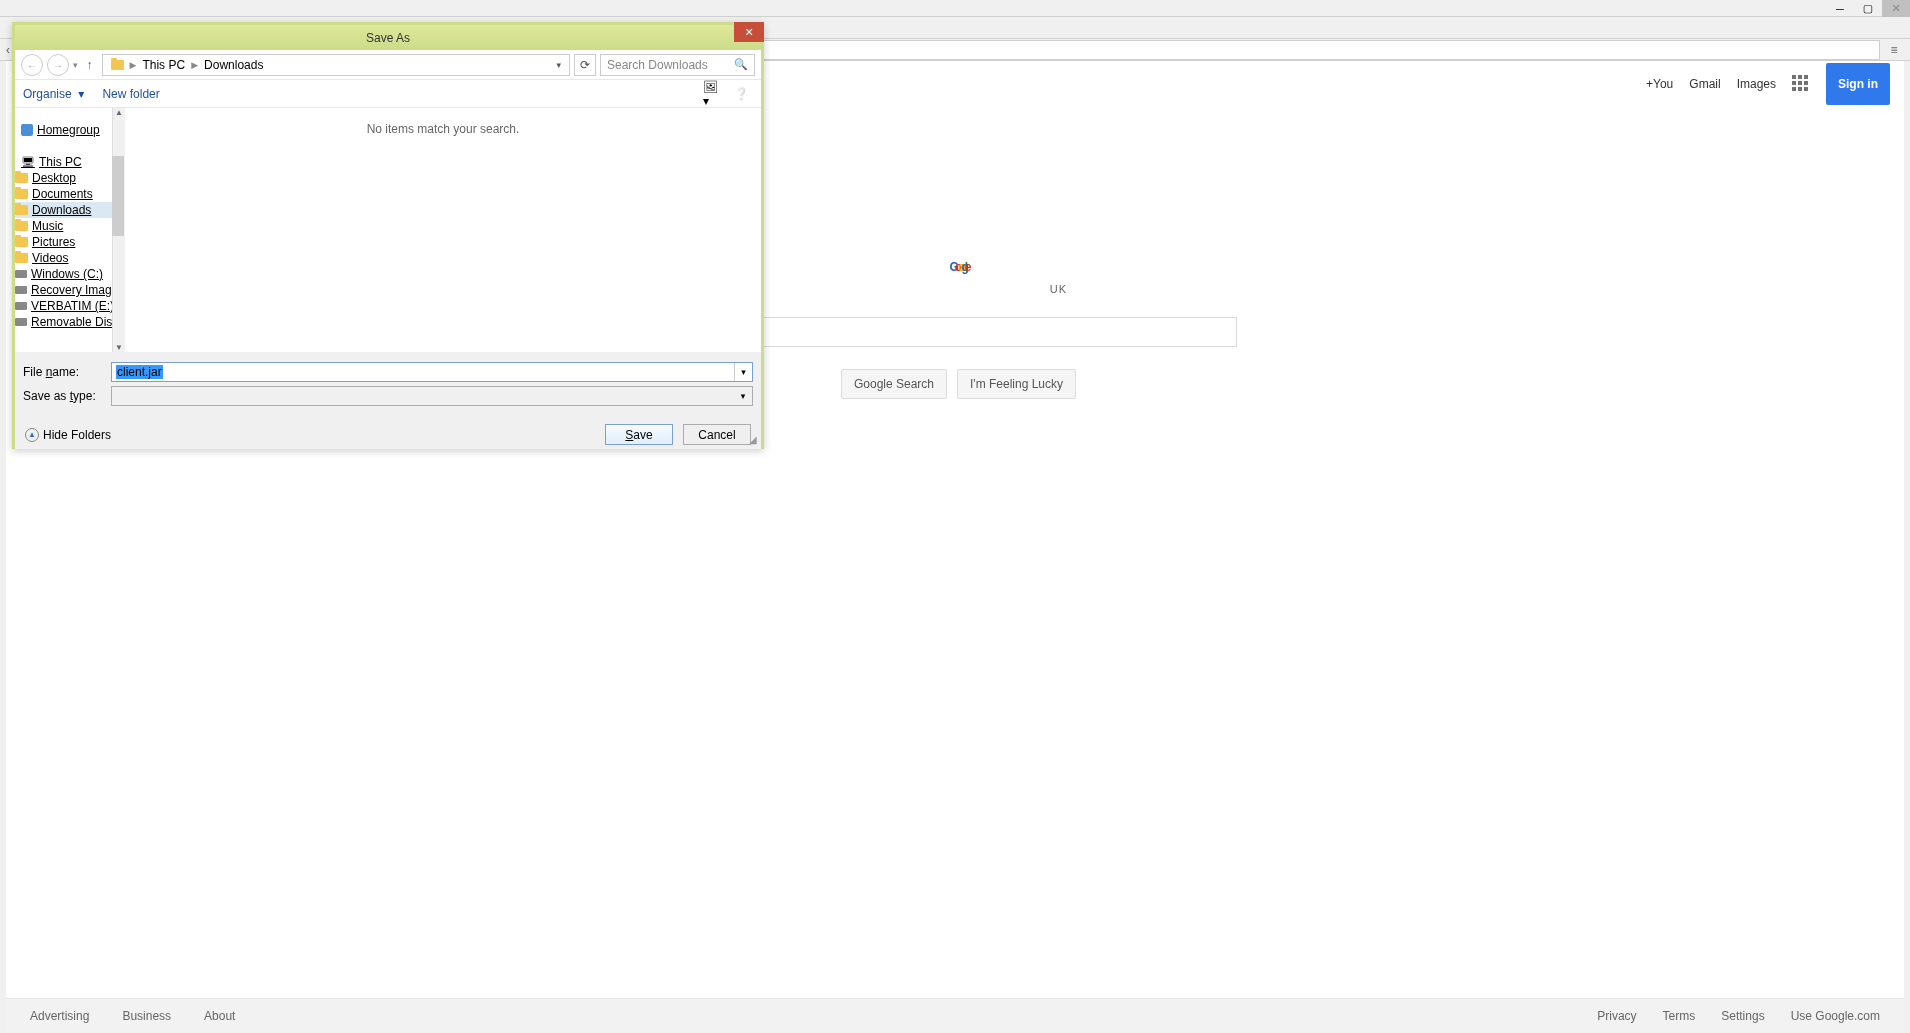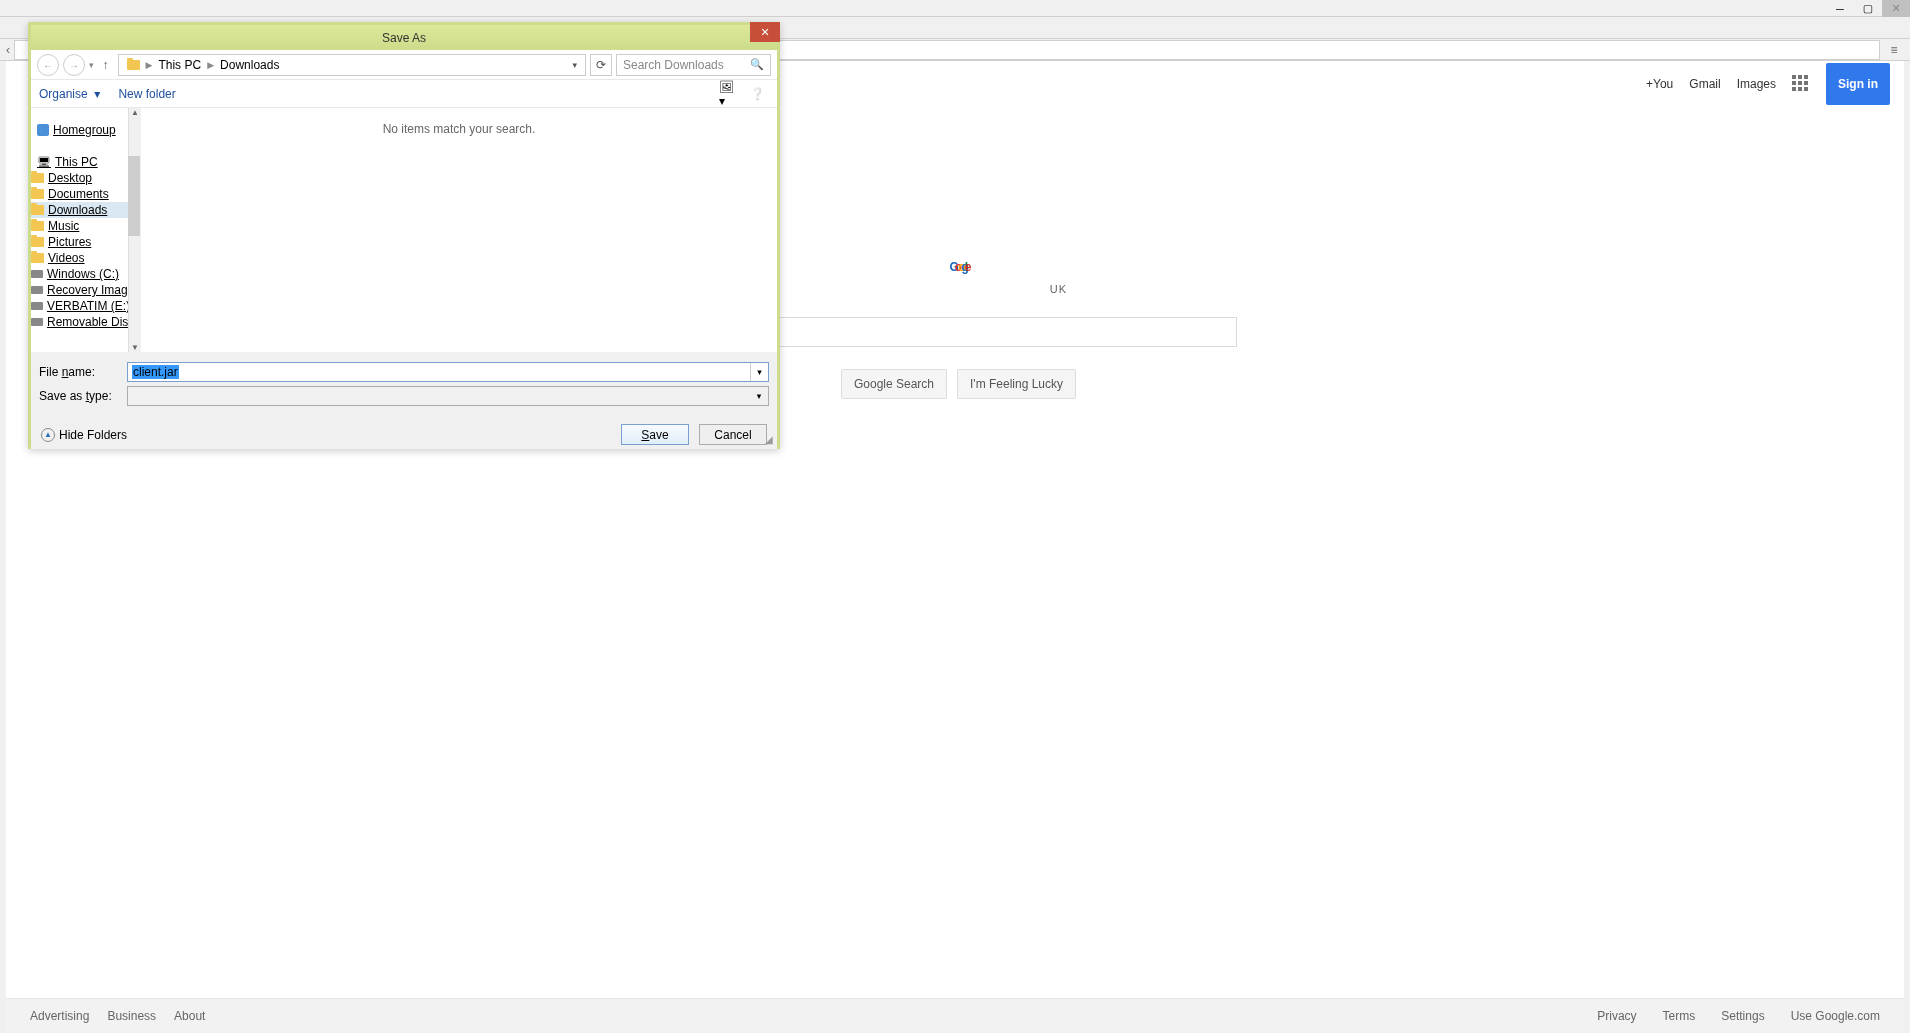--- a/index.html
+++ b/index.html
@@ -34,25 +34,25 @@
 .logo span.r { color: #D62D20; }
 .logo span.y { color: #FFA700; }
 .logo span.g { color: #008744; }
 .logo-uk { color: #666; font-size: 11px; margin-top: -10px; margin-left: 200px; letter-spacing: 1px;}
 
 .search-box { margin-top: 22px; width: 556px; height: 30px; border: 1px solid #D9D9D9; background: #fff; }
 .search-btns { margin-top: 22px; display: flex; gap: 10px; }
 .search-btns button { background: #F5F5F5; border: 1px solid #DCDCDC; color: #555; padding: 7px 12px; border-radius: 2px; cursor: pointer; }
 
 .google-footer { position: absolute; bottom: 0; left: 0; right: 0; height: 35px; background: #F2F2F2; border-top: 1px solid #E4E4E4; display: flex; align-items: center; padding: 0 24px; color: #666; }
-.google-footer .left { display: flex; gap: 18px; }
+.google-footer .left { display: flex; gap: 33px; }
 .google-footer .right { margin-left: auto; display: flex; gap: 26px; }
 
 
-.dialog { position: absolute; top: 22px; left: 28px; width: 752px; height: 427px; background: #FFF; border: 3px solid #CCDC8A; box-shadow: 0 2px 8px rgba(0,0,0,0.2); }
+.dialog { position: absolute; top: 22px; left: 12px; width: 752px; height: 427px; background: #FFF; border: 3px solid #CCDC8A; box-shadow: 0 2px 8px rgba(0,0,0,0.2); }
 .dlg-title { height: 25px; background: linear-gradient(#DDE899, #CCDC8A); display: flex; align-items: center; justify-content: center; position: relative; font-size: 12px; color: #333; }
 .dlg-close { position: absolute; right: -3px; top: -3px; width: 30px; height: 20px; background: #C74F3A; color: #fff; display: flex; align-items: center; justify-content: center; font-size: 11px; cursor: pointer;}
 .dlg-nav { height: 30px; background: #FFF; display: flex; align-items: center; gap: 4px; padding: 0 6px; border-bottom: 1px solid #E8E8E8;}
 .nav-btn { width: 22px; height: 22px; border: 1px solid #CCC; border-radius: 50%; display:flex; align-items:center; justify-content:center; color: #999; font-size: 10px;}
 .nav-up { width: 16px; text-align: center; color: #555; cursor:pointer;}
 .nav-breadcrumb { flex: 1; height: 22px; border: 1px solid #CCC; background: #fff; display: flex; align-items: center; padding: 0 4px; gap: 0; }
 .crumb { padding: 0 4px; display: flex; align-items:center; gap:4px;}
 .crumb-sep { color: #888; padding: 0 2px; font-size:9px;}
 .crumb-drop { margin-left: auto; color: #555; padding: 0 4px; font-size:9px;}
 .nav-refresh { width: 22px; height: 22px; border: 1px solid #CCC; display: flex; align-items:center; justify-content:center; color:#555; cursor:pointer;}

